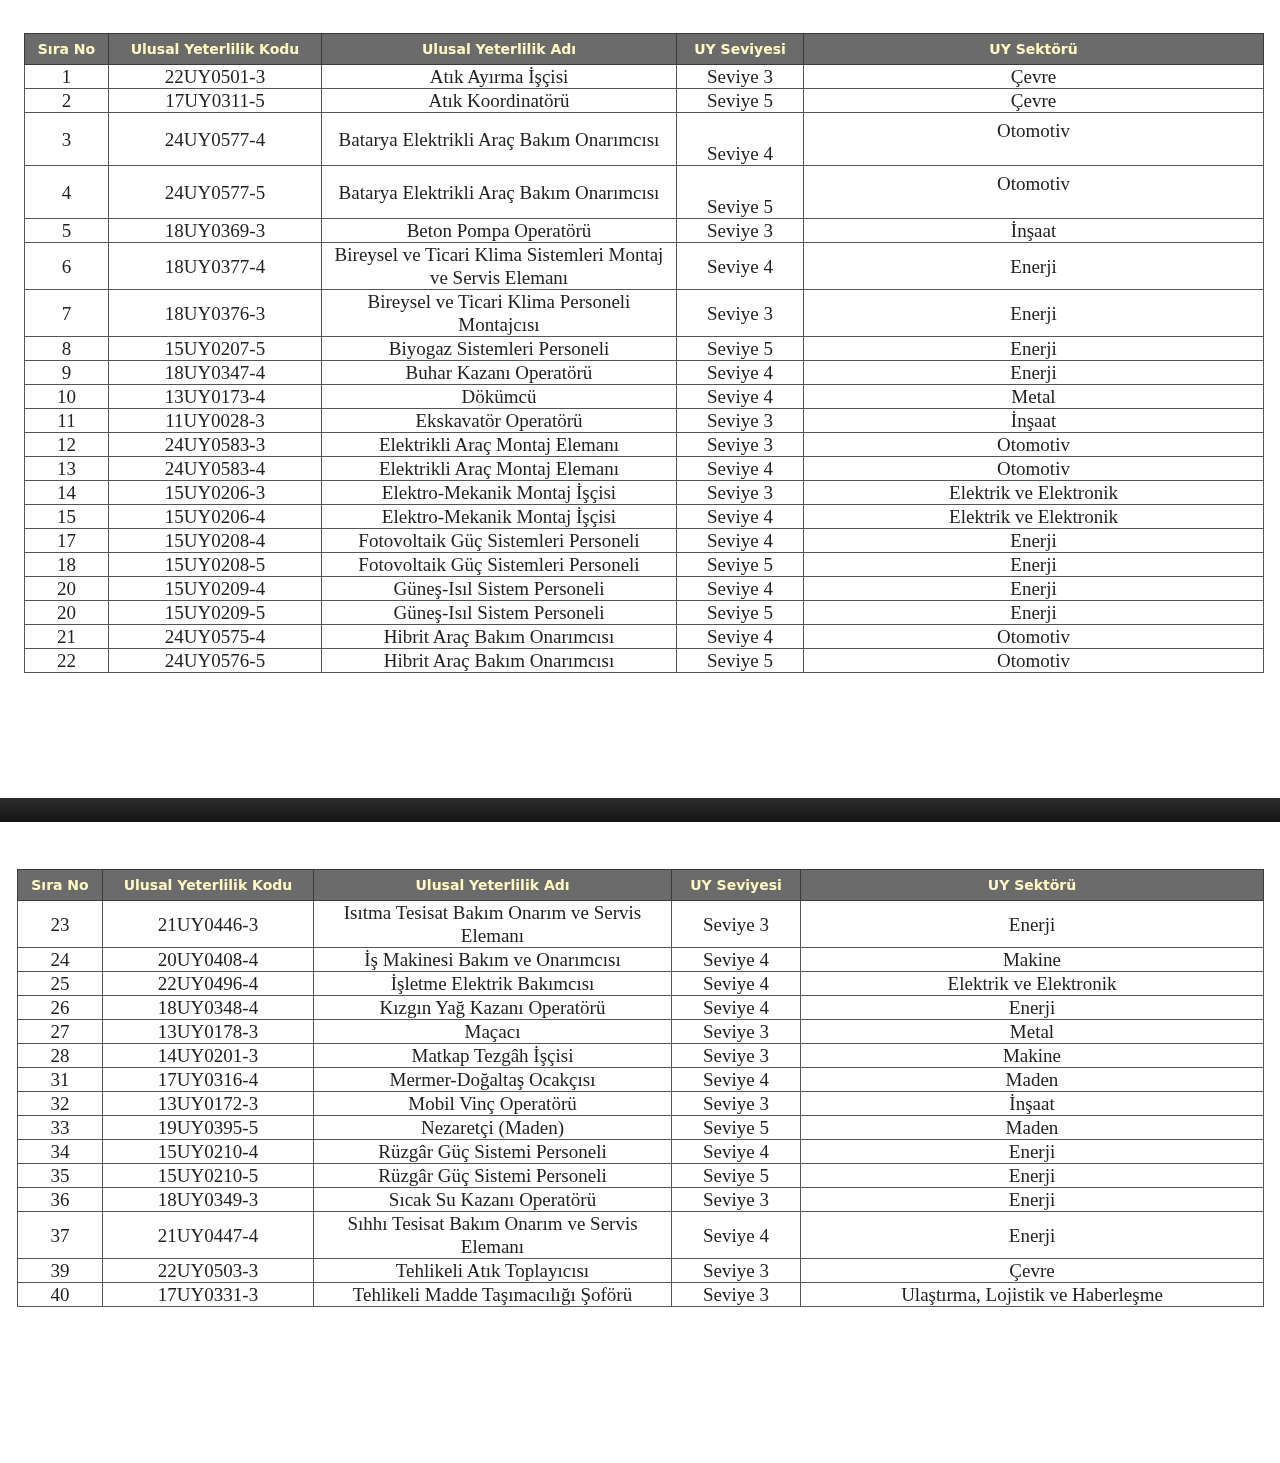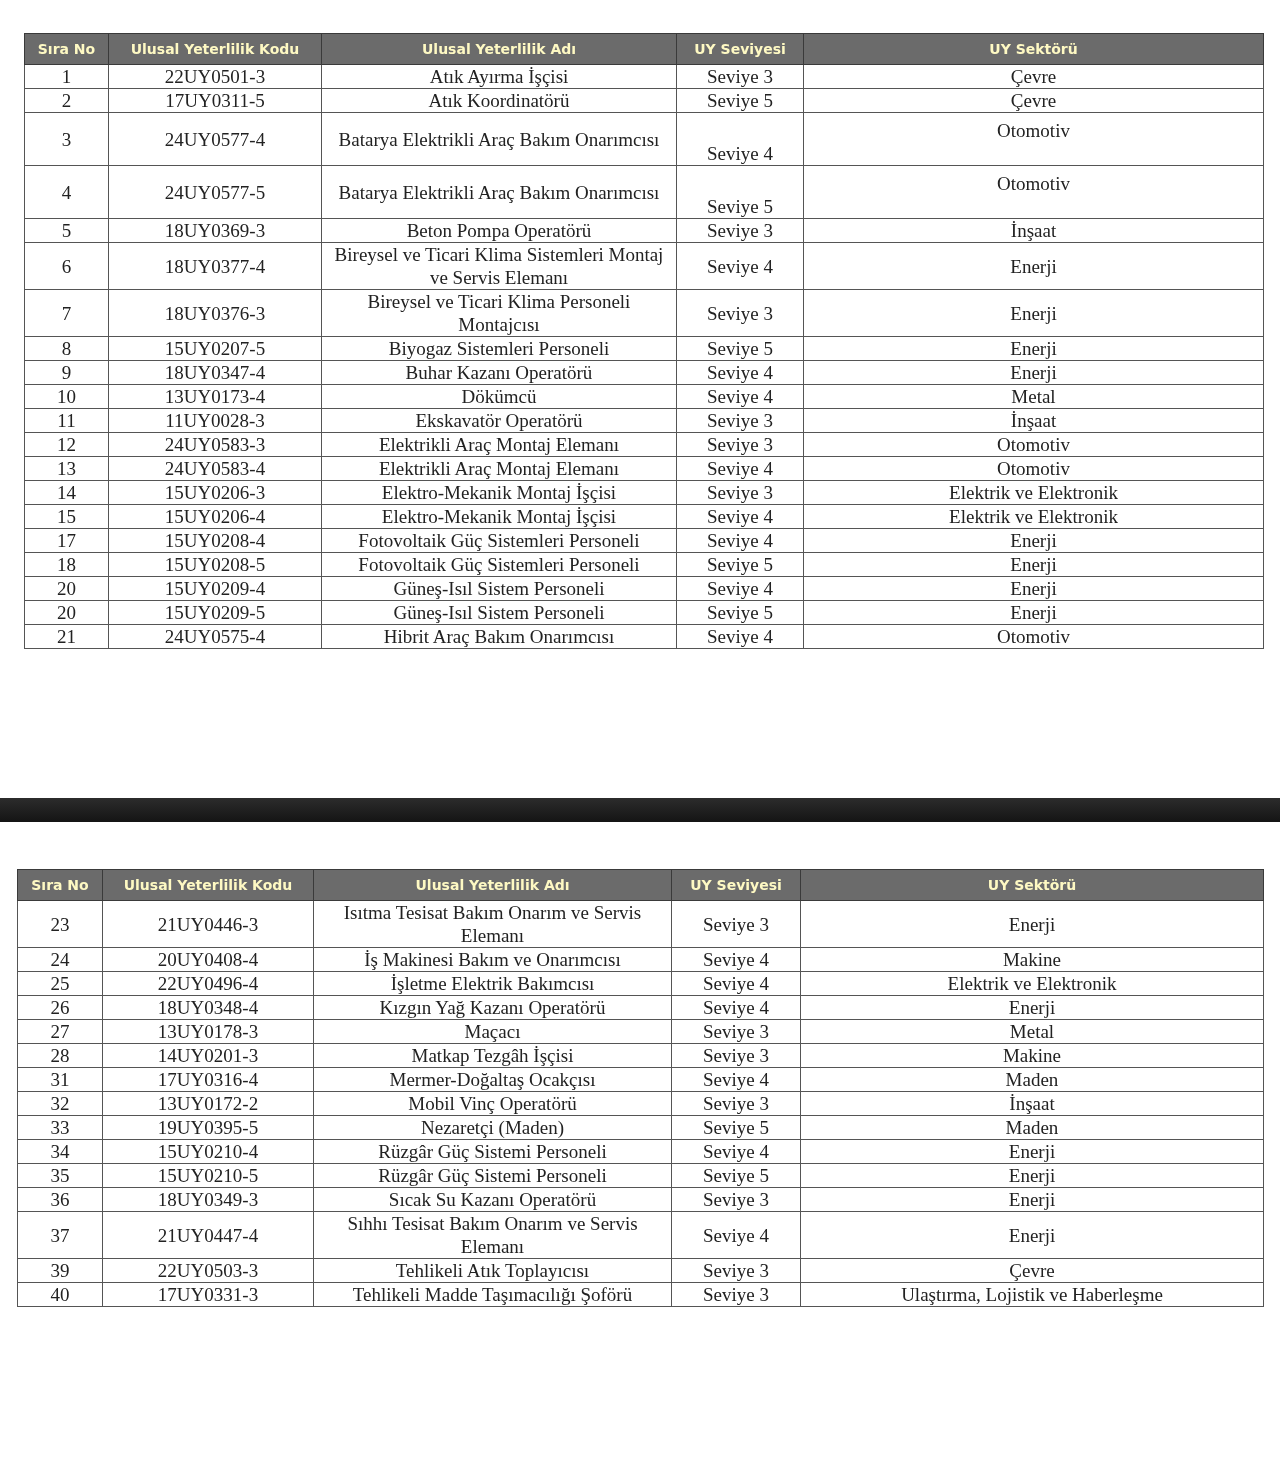--- a/index.html
+++ b/index.html
@@ -172,20 +172,27 @@
         <td>Seviye 5</td>
         <td>Enerji</td>
       </tr>
       <tr>
         <td>21</td>
         <td>24UY0575-4</td>
         <td class="name">Hibrit Araç Bakım Onarımcısı</td>
         <td>Seviye 4</td>
         <td>Otomotiv</td>
       </tr>
+      <tr>
+        <td>22</td>
+        <td>24UY0576-5</td>
+        <td class="name">Hibrit Araç Bakım Onarımcısı</td>
+        <td>Seviye 5</td>
+        <td>Otomotiv</td>
+      </tr>
     </tbody>
 </table>
 
 <div class="sep"></div>
 
 <table class="qt" id="t2">
   <colgroup>
     <col style="width:85px">
       <col style="width:211px">
       <col style="width:358px">
@@ -246,21 +253,21 @@
       </tr>
       <tr>
         <td>31</td>
         <td>17UY0316-4</td>
         <td class="name">Mermer-Doğaltaş Ocakçısı</td>
         <td>Seviye 4</td>
         <td>Maden</td>
       </tr>
       <tr>
         <td>32</td>
-        <td>13UY0172-2</td>
+        <td>13UY0172-3</td>
         <td class="name">Mobil Vinç Operatörü</td>
         <td>Seviye 3</td>
         <td>İnşaat</td>
       </tr>
       <tr>
         <td>33</td>
         <td>19UY0395-5</td>
         <td class="name">Nezaretçi (Maden)</td>
         <td>Seviye 5</td>
         <td>Maden</td>

